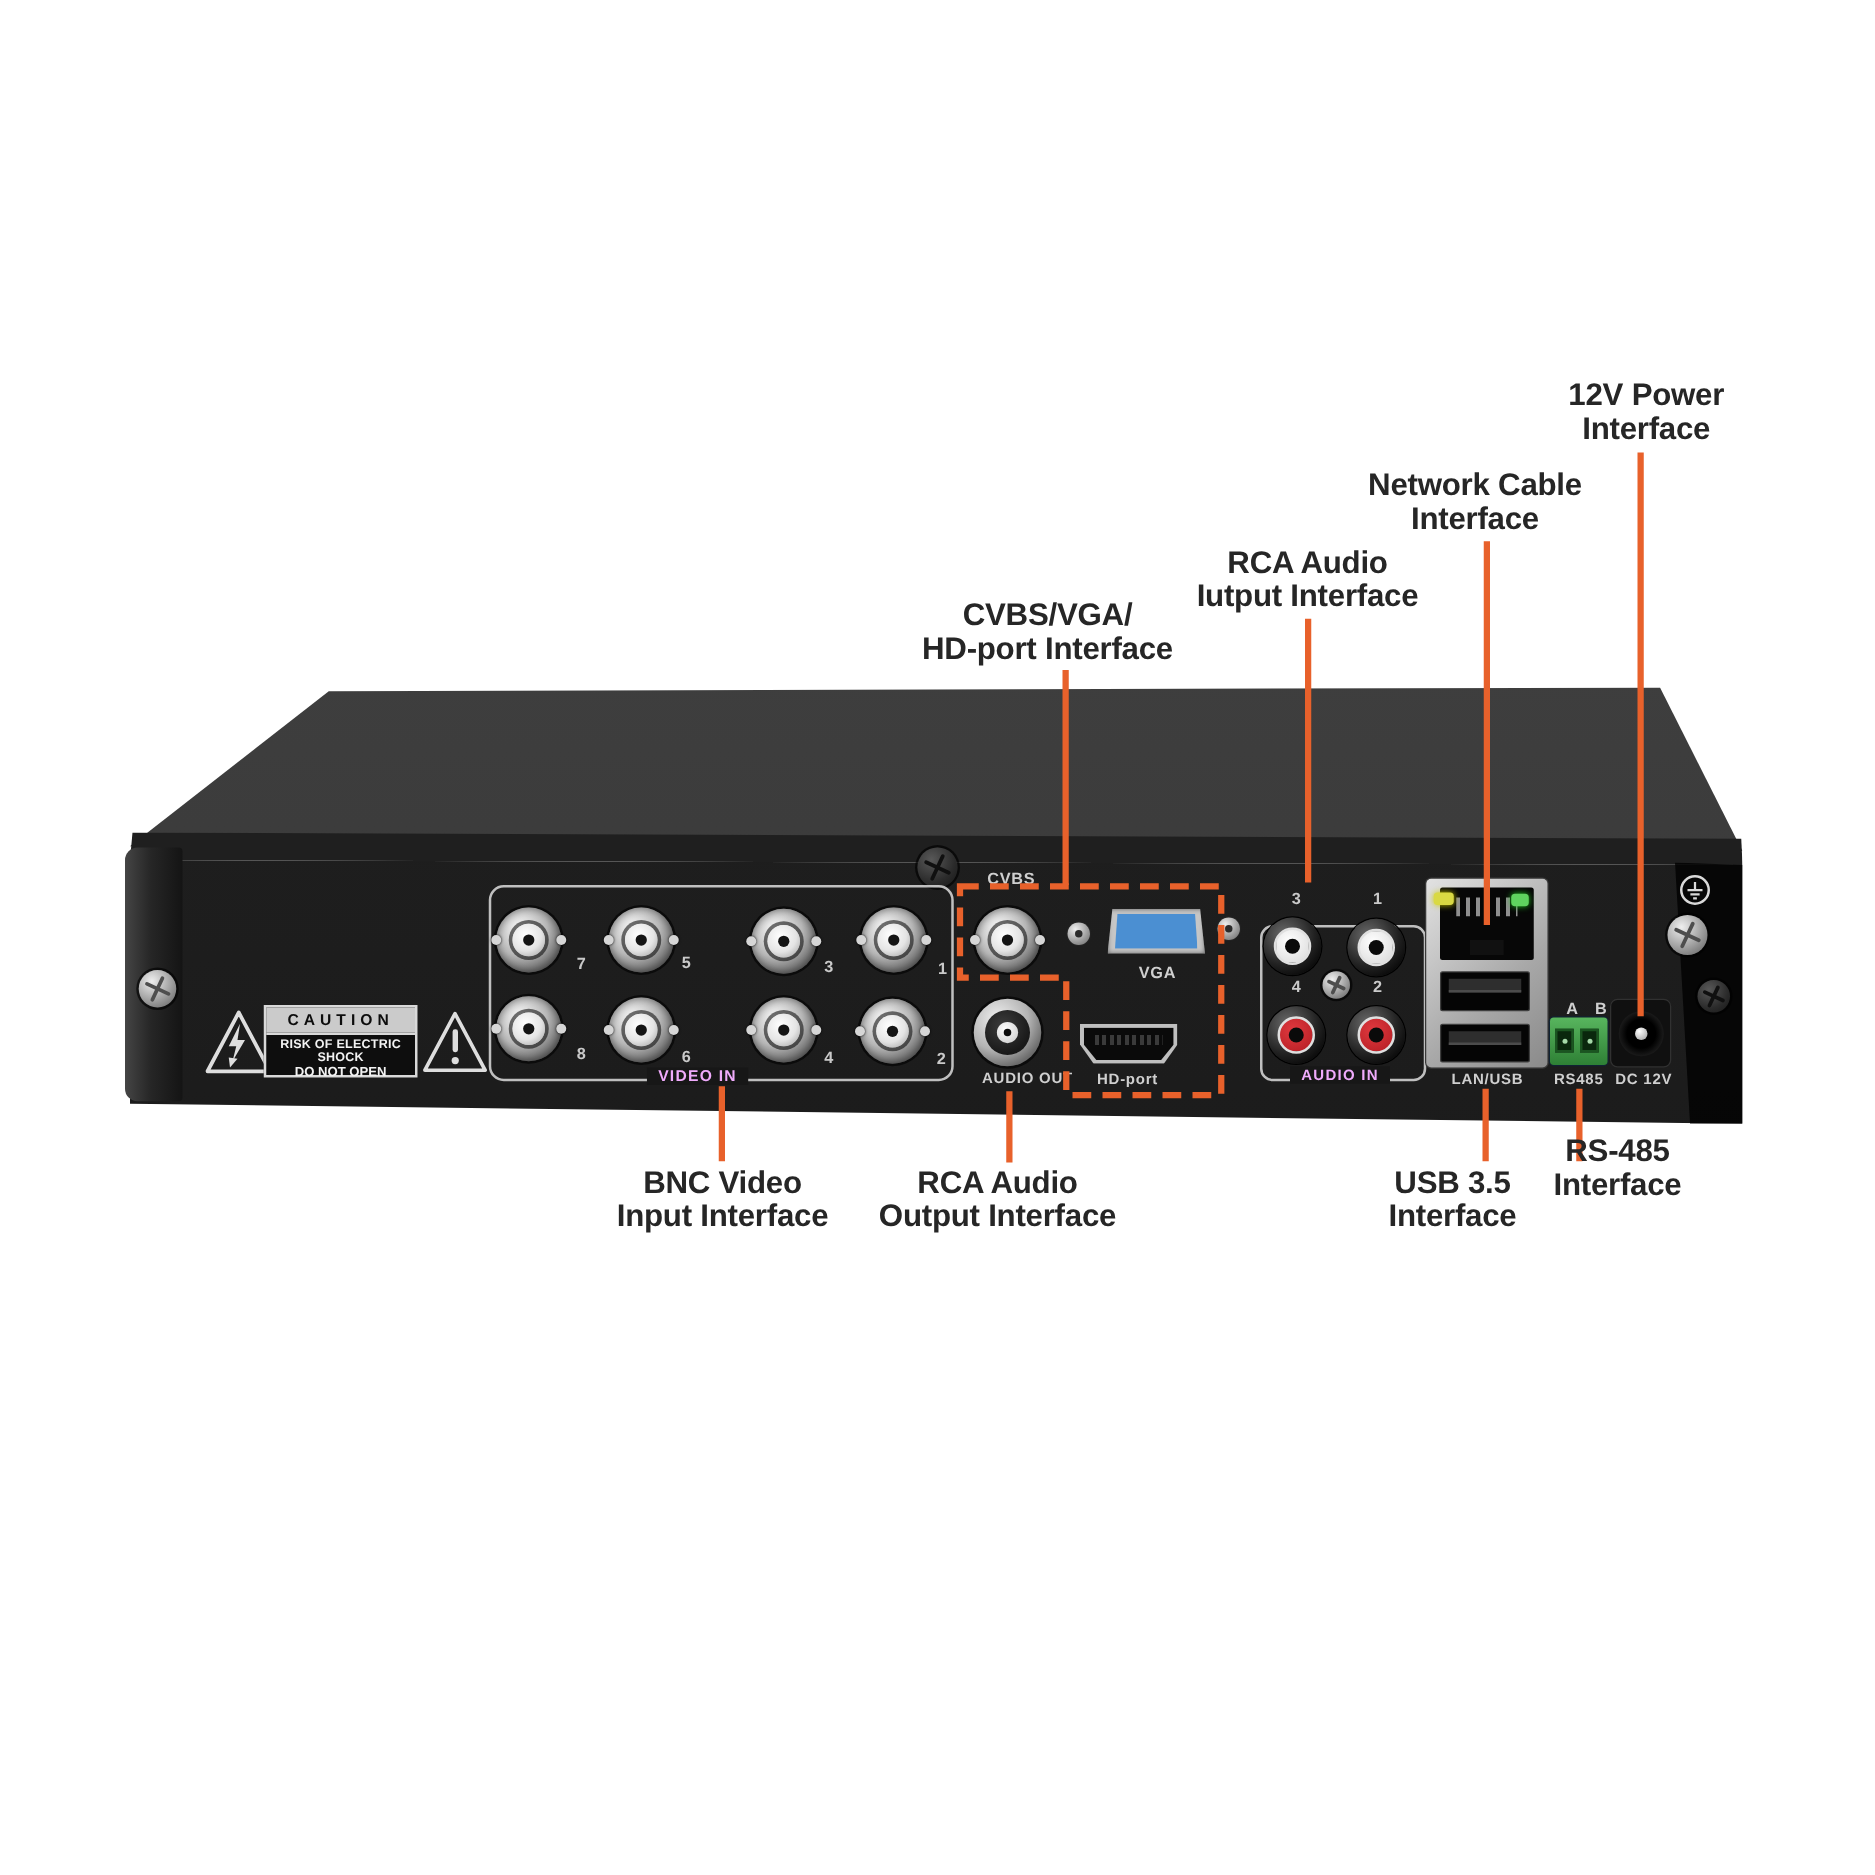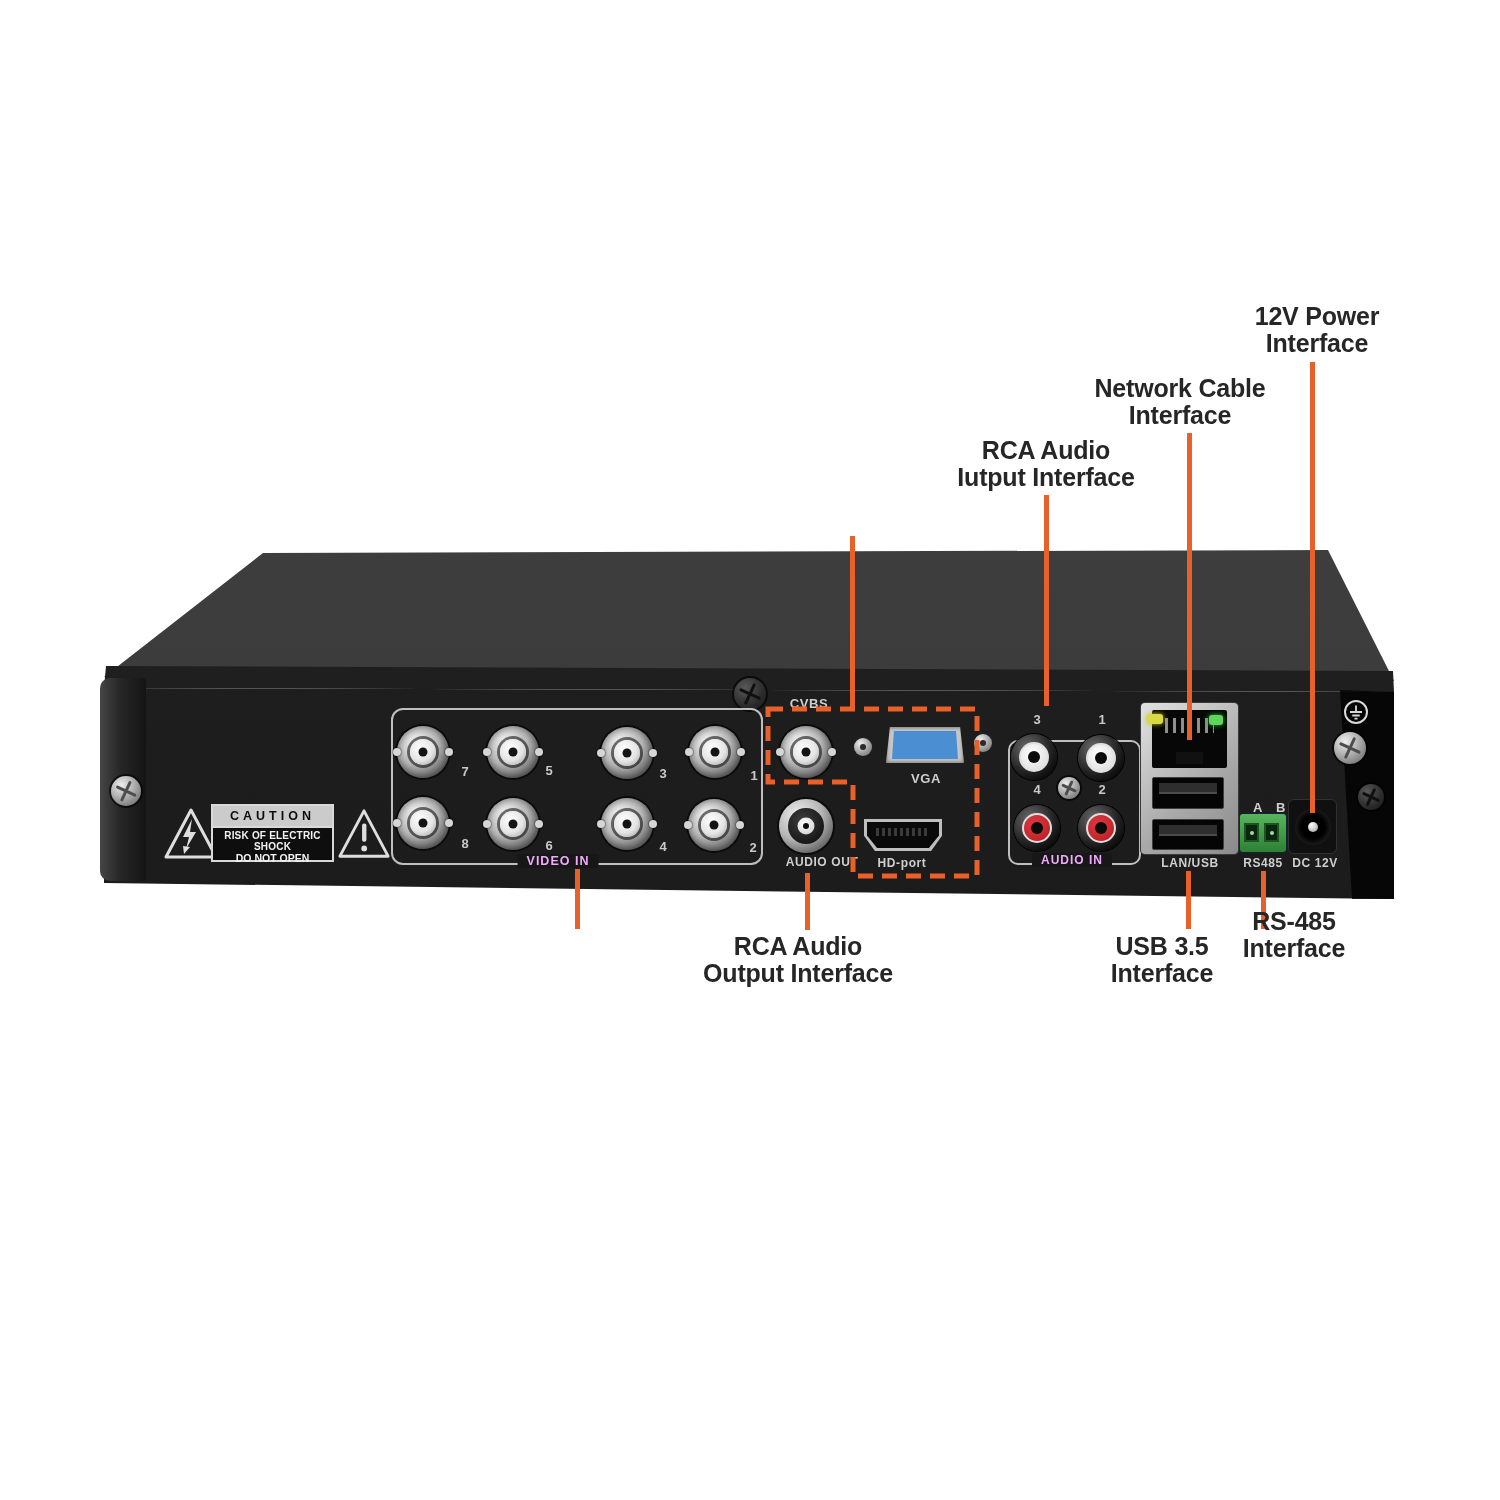--- a/index.html
+++ b/index.html
@@ -296,20 +296,28 @@
     <div>Interface</div>
   </div>
   <div class="clabel" style="left:1030px;top:375px;width:300px;">
     <div>Network Cable</div>
     <div>Interface</div>
   </div>
   <div class="clabel" style="left:896px;top:437px;width:300px;">
     <div>RCA Audio</div>
     <div>Iutput Interface</div>
   </div>
+  <div class="clabel" style="left:688px;top:479px;width:300px;">
+    <div>CVBS/VGA/</div>
+    <div>HD-port Interface</div>
+  </div>
+  <div class="clabel" style="left:448px;top:933px;width:260px;">
+    <div>BNC Video</div>
+    <div>Input Interface</div>
+  </div>
   <div class="clabel" style="left:668px;top:933px;width:260px;">
     <div>RCA Audio</div>
     <div>Output Interface</div>
   </div>
   <div class="clabel" style="left:1072px;top:933px;width:180px;">
     <div>USB 3.5</div>
     <div>Interface</div>
   </div>
   <div class="clabel" style="left:1204px;top:908px;width:180px;">
     <div>RS-485</div>

